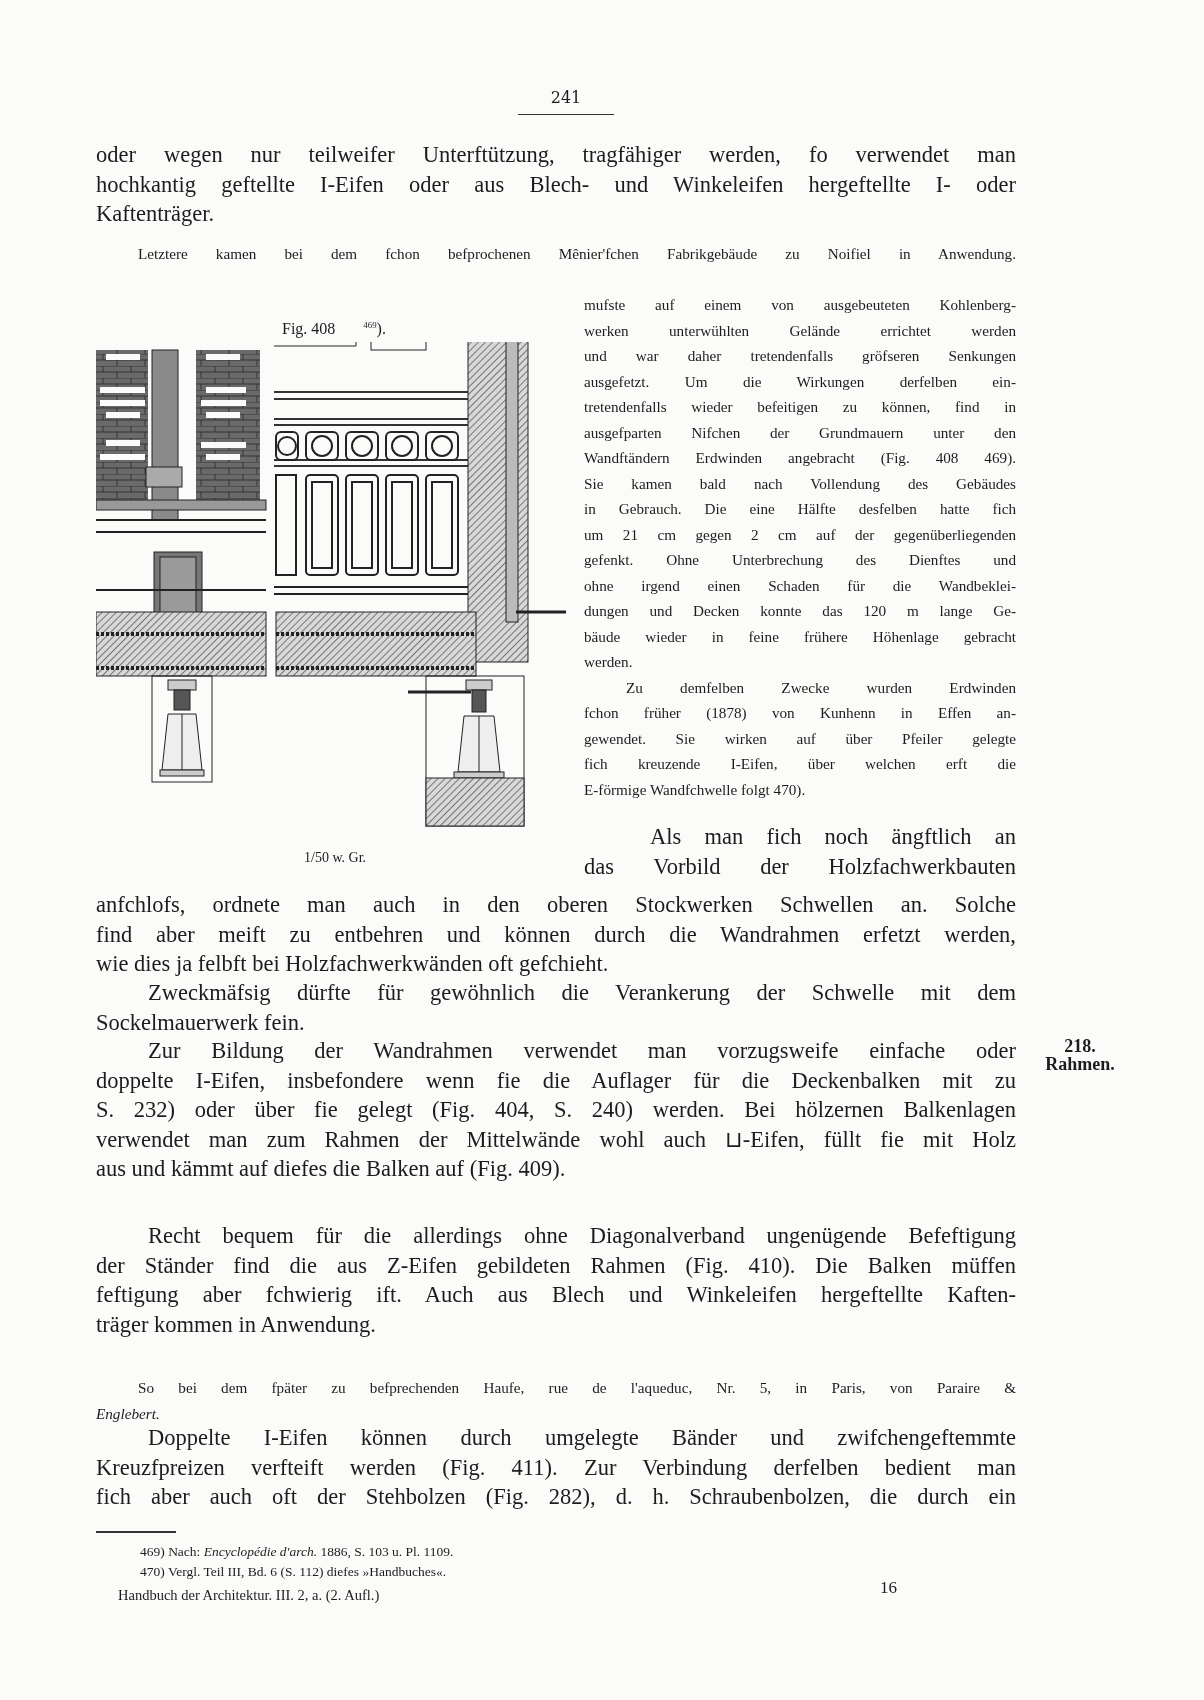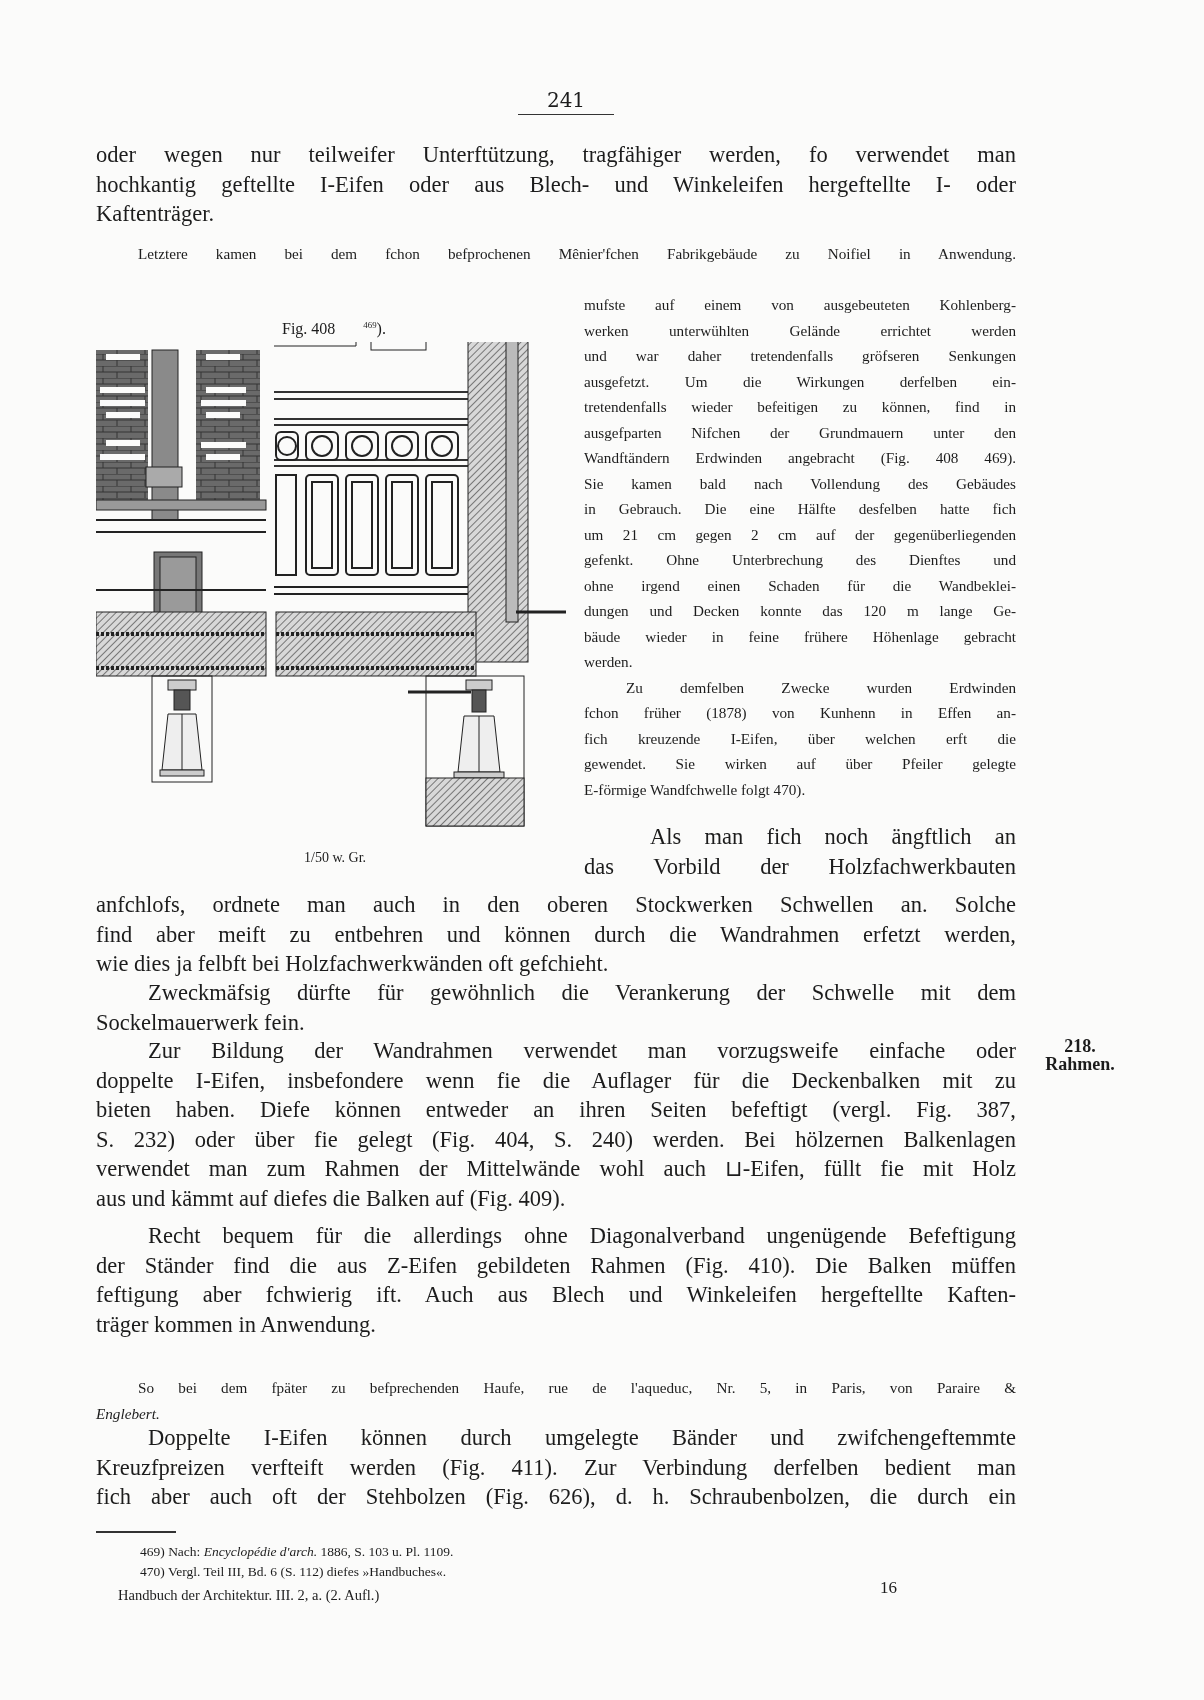--- a/index.html
+++ b/index.html
@@ -1,20 +1,20 @@
 <!DOCTYPE html>
 <html><head>
 <meta charset="utf-8">
 <style>
   html, body { margin:0; padding:0; }
   body {
     width:1204px; height:1700px; background:#fbfbfa; position:relative; overflow:hidden;
     font-family:"DejaVu Serif","Liberation Serif",serif; color:#1c1c1c;
   }
-  .page-num { position:absolute; left:520px; top:88px; width:92px; text-align:center; font-size:20px; }
+  .page-num { position:absolute; left:520px; top:88px; width:92px; text-align:center; font-size:16px; }
   .page-num-rule { position:absolute; left:518px; top:114px; width:96px; height:1px; background:#333; }
   .body-text { position:absolute; left:96px; width:920px; font-family:"Liberation Serif",serif; font-size:22.5px; line-height:29.5px; text-align:justify; }
   .small-text { position:absolute; font-family:"Liberation Serif",serif; font-size:15.2px; line-height:25.5px; text-align:justify; }
   .line { display:block; white-space:nowrap; text-align-last:justify; }
   .line.last { text-align-last:left; }
   .indent { padding-left:52px; }
   .sm-indent { padding-left:42px; }
   i { font-style:italic; }
   sup { font-size:0.55em; vertical-align:0.7em; line-height:0;margin-left:24px; }
   .fig-caption { position:absolute; left:282px; top:320px; font-family:"Liberation Serif",serif; font-size:16px; }
@@ -53,22 +53,22 @@
   <span class="line">Sie kamen bald nach Vollendung des Gebäudes</span>
   <span class="line">in Gebrauch. Die eine Hälfte desfelben hatte fich</span>
   <span class="line">um 21 cm gegen 2 cm auf der gegenüberliegenden</span>
   <span class="line">gefenkt. Ohne Unterbrechung des Dienftes und</span>
   <span class="line">ohne irgend einen Schaden für die Wandbeklei-</span>
   <span class="line">dungen und Decken konnte das 120 m lange Ge-</span>
   <span class="line">bäude wieder in feine frühere Höhenlage gebracht</span>
   <span class="line last">werden.</span>
   <span class="line sm-indent">Zu demfelben Zwecke wurden Erdwinden</span>
   <span class="line">fchon früher (1878) von Kunhenn in Effen an-</span>
+  <span class="line">gewendet. Sie wirken auf über Pfeiler gelegte</span>
   <span class="line">fich kreuzende I-Eifen, über welchen erft die</span>
-  <span class="line">gewendet. Sie wirken auf über Pfeiler gelegte</span>
   <span class="line last">E-förmige Wandfchwelle folgt 470).</span>
 </div>
 
 <div class="body-text" style="left:584px; width:432px; top:822px;">
   <span class="line" style="padding-left:66px;">Als man fich noch ängftlich an</span>
   <span class="line">das Vorbild der Holzfachwerkbauten</span>
 </div>
 
 <div class="body-text" style="top:882px;margin-top:8px;">
   <span class="line">anfchlofs, ordnete man auch in den oberen Stockwerken Schwellen an. Solche</span>
@@ -82,42 +82,41 @@
 </div>
 
 <div class="marginal">
   <div>218.</div>
   <div>Rahmen.</div>
 </div>
 
 <div class="body-text" style="top:1036px;">
   <span class="line indent">Zur Bildung der Wandrahmen verwendet man vorzugsweife einfache oder</span>
   <span class="line">doppelte I-Eifen, insbefondere wenn fie die Auflager für die Deckenbalken mit zu</span>
-  <span class="line">bieten haben. Diefe können entweder an ihren Seiten befeftigt (vergl. Fig. 387,</span>
   <span class="line">S. 232) oder über fie gelegt (Fig. 404, S. 240) werden. Bei hölzernen Balkenlagen</span>
   <span class="line">verwendet man zum Rahmen der Mittelwände wohl auch ⊔-Eifen, füllt fie mit Holz</span>
   <span class="line last">aus und kämmt auf diefes die Balken auf (Fig. 409).</span>
 </div>
 
 <div class="body-text" style="top:1221px;">
   <span class="line indent">Recht bequem für die allerdings ohne Diagonalverband ungenügende Befeftigung</span>
   <span class="line">der Ständer find die aus Z-Eifen gebildeten Rahmen (Fig. 410). Die Balken müffen</span>
   <span class="line">feftigung aber fchwierig ift. Auch aus Blech und Winkeleifen hergeftellte Kaften-</span>
   <span class="line last">träger kommen in Anwendung.</span>
 </div>
 
 <div class="small-text" style="left:96px; width:920px; top:1375px;">
   <span class="line sm-indent">So bei dem fpäter zu befprechenden Haufe, rue de l'aqueduc, Nr. 5, in Paris, von Paraire &amp;</span>
   <span class="line last" style="font-style:italic;">Englebert.</span>
 </div>
 
 <div class="body-text" style="top:1423px;">
   <span class="line indent">Doppelte I-Eifen können durch umgelegte Bänder und zwifchengeftemmte</span>
   <span class="line">Kreuzfpreizen verfteift werden (Fig. 411). Zur Verbindung derfelben bedient man</span>
-  <span class="line">fich aber auch oft der Stehbolzen (Fig. 626), d. h. Schraubenbolzen, die durch ein</span>
+  <span class="line">fich aber auch oft der Stehbolzen (Fig. 282), d. h. Schraubenbolzen, die durch ein</span>
 </div>
 
 <div class="fig-caption">
   <span>Fig. 408</span>
   <sup>469</sup><span>).</span>
 </div>
 
 <div class="figure">
   <svg width="470" height="510" viewBox="0 0 470 510">
     <defs>

